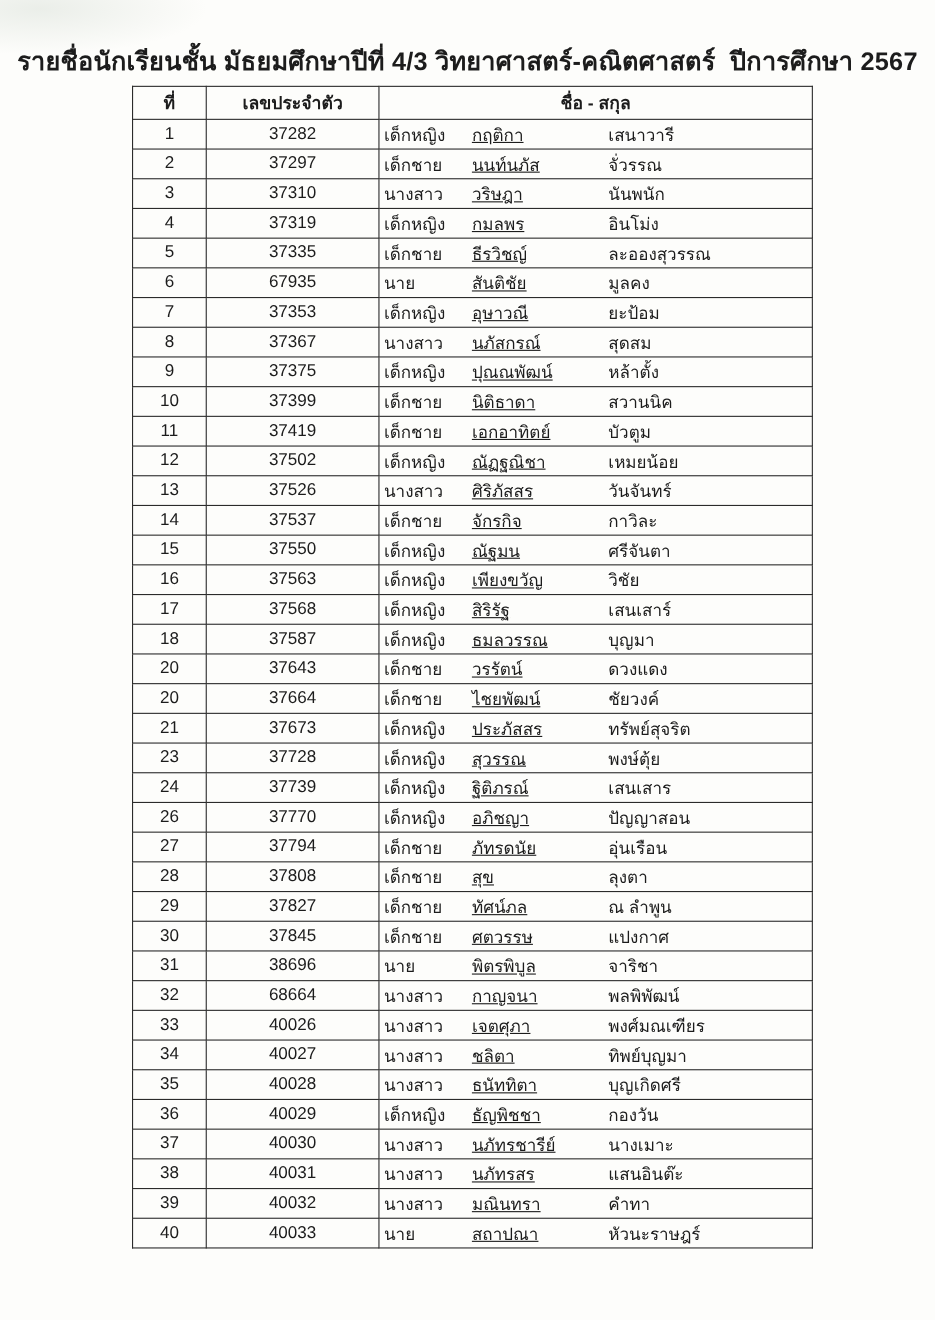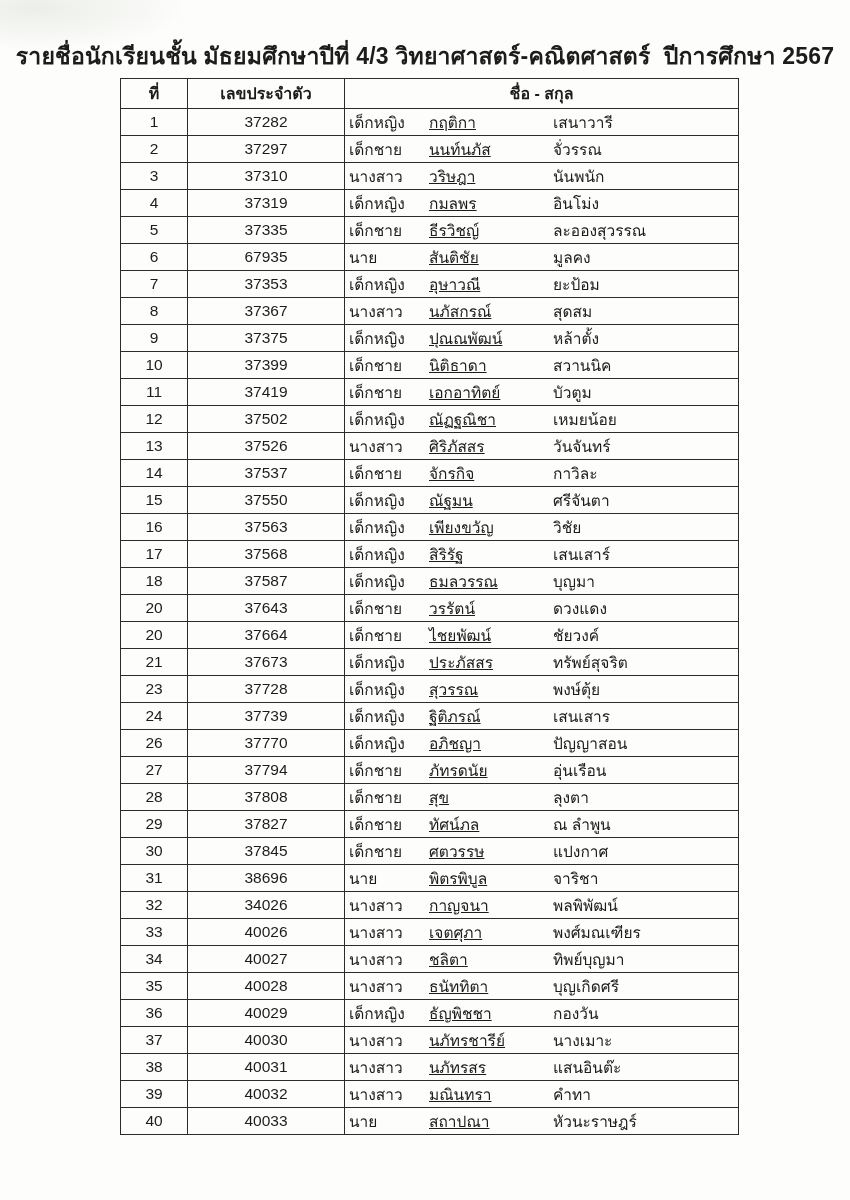--- a/index.html
+++ b/index.html
@@ -413,21 +413,21 @@
     <td class="cell-name">
       <span class="name-wrap">
         <span class="n-title">นาย</span>
         <span class="n-first">พิตรพิบูล</span>
         <span class="n-last">จาริชา</span>
       </span>
     </td>
   </tr>
       <tr>
     <td class="cell-no">32</td>
-    <td class="cell-id">34026</td>
+    <td class="cell-id">68664</td>
     <td class="cell-name">
       <span class="name-wrap">
         <span class="n-title">นางสาว</span>
         <span class="n-first">กาญจนา</span>
         <span class="n-last">พลพิพัฒน์</span>
       </span>
     </td>
   </tr>
       <tr>
     <td class="cell-no">33</td>

